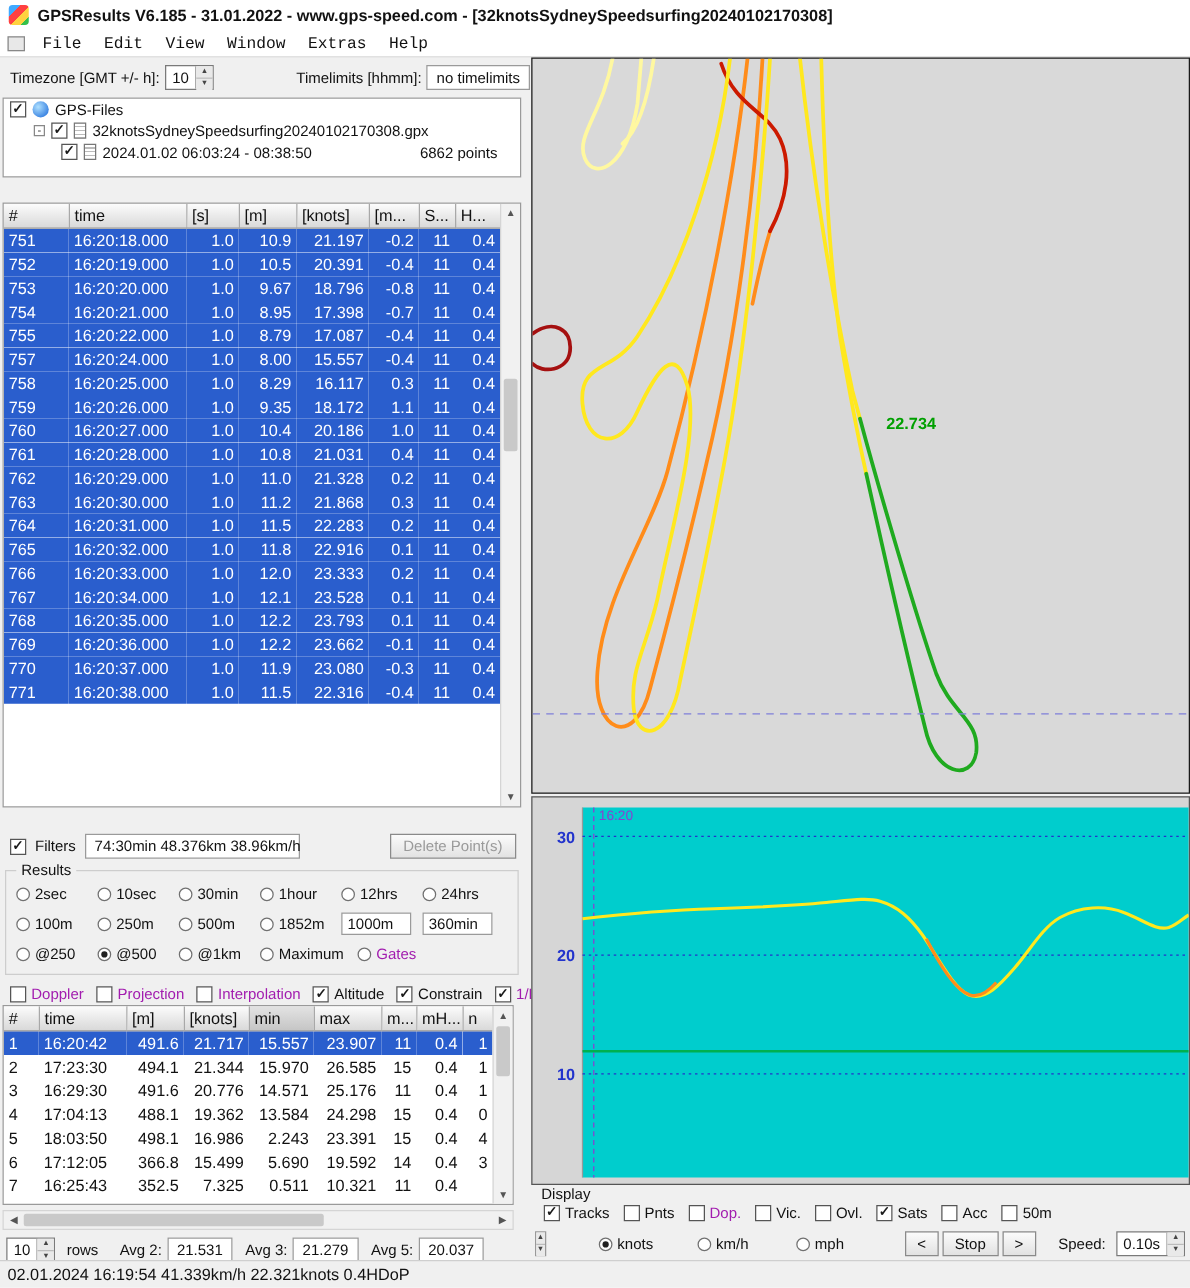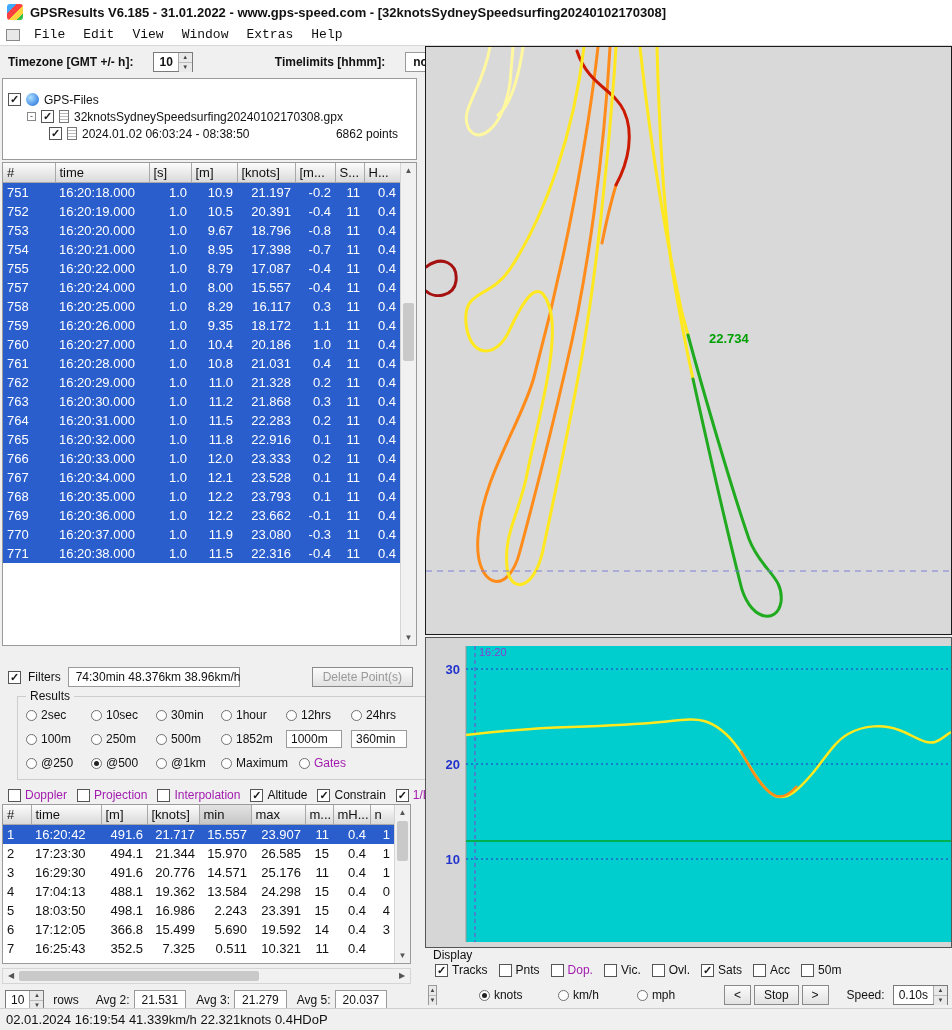--- a/index.html
+++ b/index.html
@@ -17,31 +17,31 @@
   .appicon{width:16px;height:16px;border-radius:3px;flex:0 0 auto;
            background:linear-gradient(135deg,#3fa9ff 0 30%,#ff4040 30% 55%,#ffd23f 55% 80%,#35c04a 80%);}
   .menubar{position:absolute;left:0;top:24px;width:952px;height:22px;background:#fff;
            border-bottom:1px solid #d8d8d8;display:flex;align-items:center;font-size:13px;padding-left:4px;font-family:Liberation Mono, monospace;}
   .mdiicon{width:14px;height:12px;background:#e8e8e8;border:1px solid #888;margin:0 5px 0 2px;}
   .menu-item{padding:2px 9px;cursor:default;}
 
   
   .left{position:absolute;left:0;top:46px;width:425px;height:962px;}
   .ctrlrow{position:absolute;left:0;top:4px;width:425px;height:24px;display:flex;align-items:center;
-           gap:20px;padding-left:8px;font-weight:bold;}
+           gap:4px;padding-left:8px;}
   .lbl{white-space:nowrap;}
   .spin{display:inline-flex;border:1px solid #7a7a7a;background:#fff;height:20px;align-items:stretch;}
   .spin-val{padding:2px 5px;min-width:20px;font-size:12px;}
   .spin-btns{display:flex;flex-direction:column;width:14px;border-left:1px solid #aaa;}
   .sb{flex:1;font-size:6px;line-height:9px;text-align:center;background:#e9e9e9;color:#444;cursor:default;}
   .sb+.sb{border-top:1px solid #bbb;}
   .inset{border:1px solid #9a9a9a;background:#fff;padding:2px 7px;white-space:nowrap;}
 
-  .tree{position:absolute;left:2px;top:32px;width:415px;height:82px;background:#fff;
-        border:1px solid #9a9a9a;padding-top:12px;}
+  .tree{position:absolute;left:2px;top:32px;width:415px;height:64px;background:#fff;
+        border:1px solid #9a9a9a;padding-top:0;}
   .tree-row{display:flex;align-items:center;gap:5px;height:17px;padding-left:5px;}
   .ind1{padding-left:24px;} .ind2{padding-left:46px;}
   .expander{width:9px;height:9px;border:1px solid #888;background:#fff;font-size:9px;line-height:7px;
             text-align:center;color:#333;flex:0 0 auto;}
   .cb{width:13px;height:13px;border:1px solid #555;background:#fff;display:inline-flex;
       align-items:center;justify-content:center;flex:0 0 auto;}
   .cb.on::after{content:"\2713";font-size:11px;font-weight:bold;color:#1a1a1a;line-height:1;}
   .globe{width:13px;height:13px;border-radius:50%;flex:0 0 auto;
          background:radial-gradient(circle at 35% 35%,#aee0ff,#1565d8);}
   .doc{width:10px;height:13px;background:#fff;border:1px solid #777;flex:0 0 auto;
@@ -75,21 +75,21 @@
   .sb-arrow.bottom{position:absolute;bottom:0;width:100%;}
   .thumb{position:absolute;left:2px;width:11px;background:#c9c9c9;border-radius:2px;}
 
   .filtersrow{position:absolute;left:0;top:620px;width:425px;height:22px;display:flex;
               align-items:center;gap:7px;padding-left:8px;}
   .btn{border:1px solid #8a8a8a;background:linear-gradient(#fbfbfb,#e2e2e2);padding:2px 10px;
        font-size:12px;white-space:nowrap;cursor:default;}
   .btn.dis{color:#9a9a9a;}
   .dis{color:#a21caf;}
 
-  .groupbox{position:absolute;left:4px;top:650px;width:411px;height:84px;border:1px solid #cdcdcd;margin-left:13px;}
+  .groupbox{position:absolute;left:4px;top:650px;width:411px;height:84px;border:1px solid #cdcdcd;}
   .gb-label{position:absolute;left:8px;top:-8px;background:#f0f0f0;padding:0 4px;}
   .radio-row{display:flex;align-items:center;height:24px;padding-left:8px;}
   .radio-item{display:flex;align-items:center;gap:4px;width:65px;flex:0 0 auto;}
   .radio-item.w{width:78px;}
   .rb{width:11px;height:11px;border:1px solid #707070;border-radius:50%;background:#fff;
       position:relative;flex:0 0 auto;}
   .rb.on::after{content:"";position:absolute;inset:2px;background:#222;border-radius:50%;}
   .mini-input{border:1px solid #9a9a9a;background:#fff;padding:1px 4px;width:56px;margin-right:9px;}
 
   .checksrow{position:absolute;left:8px;top:742px;display:flex;align-items:center;gap:10px;}

